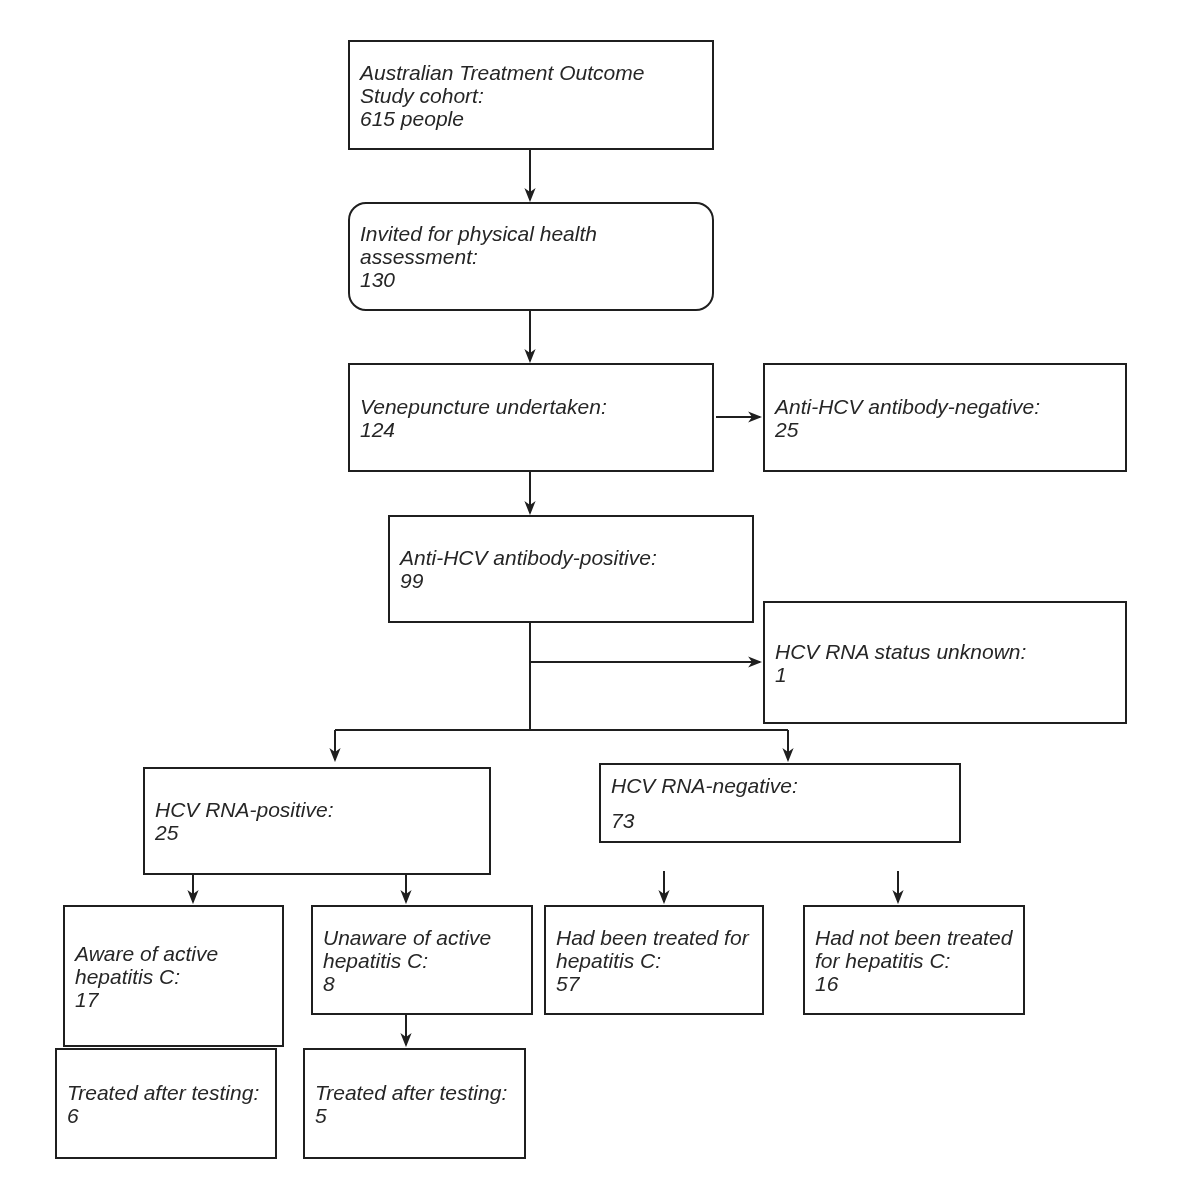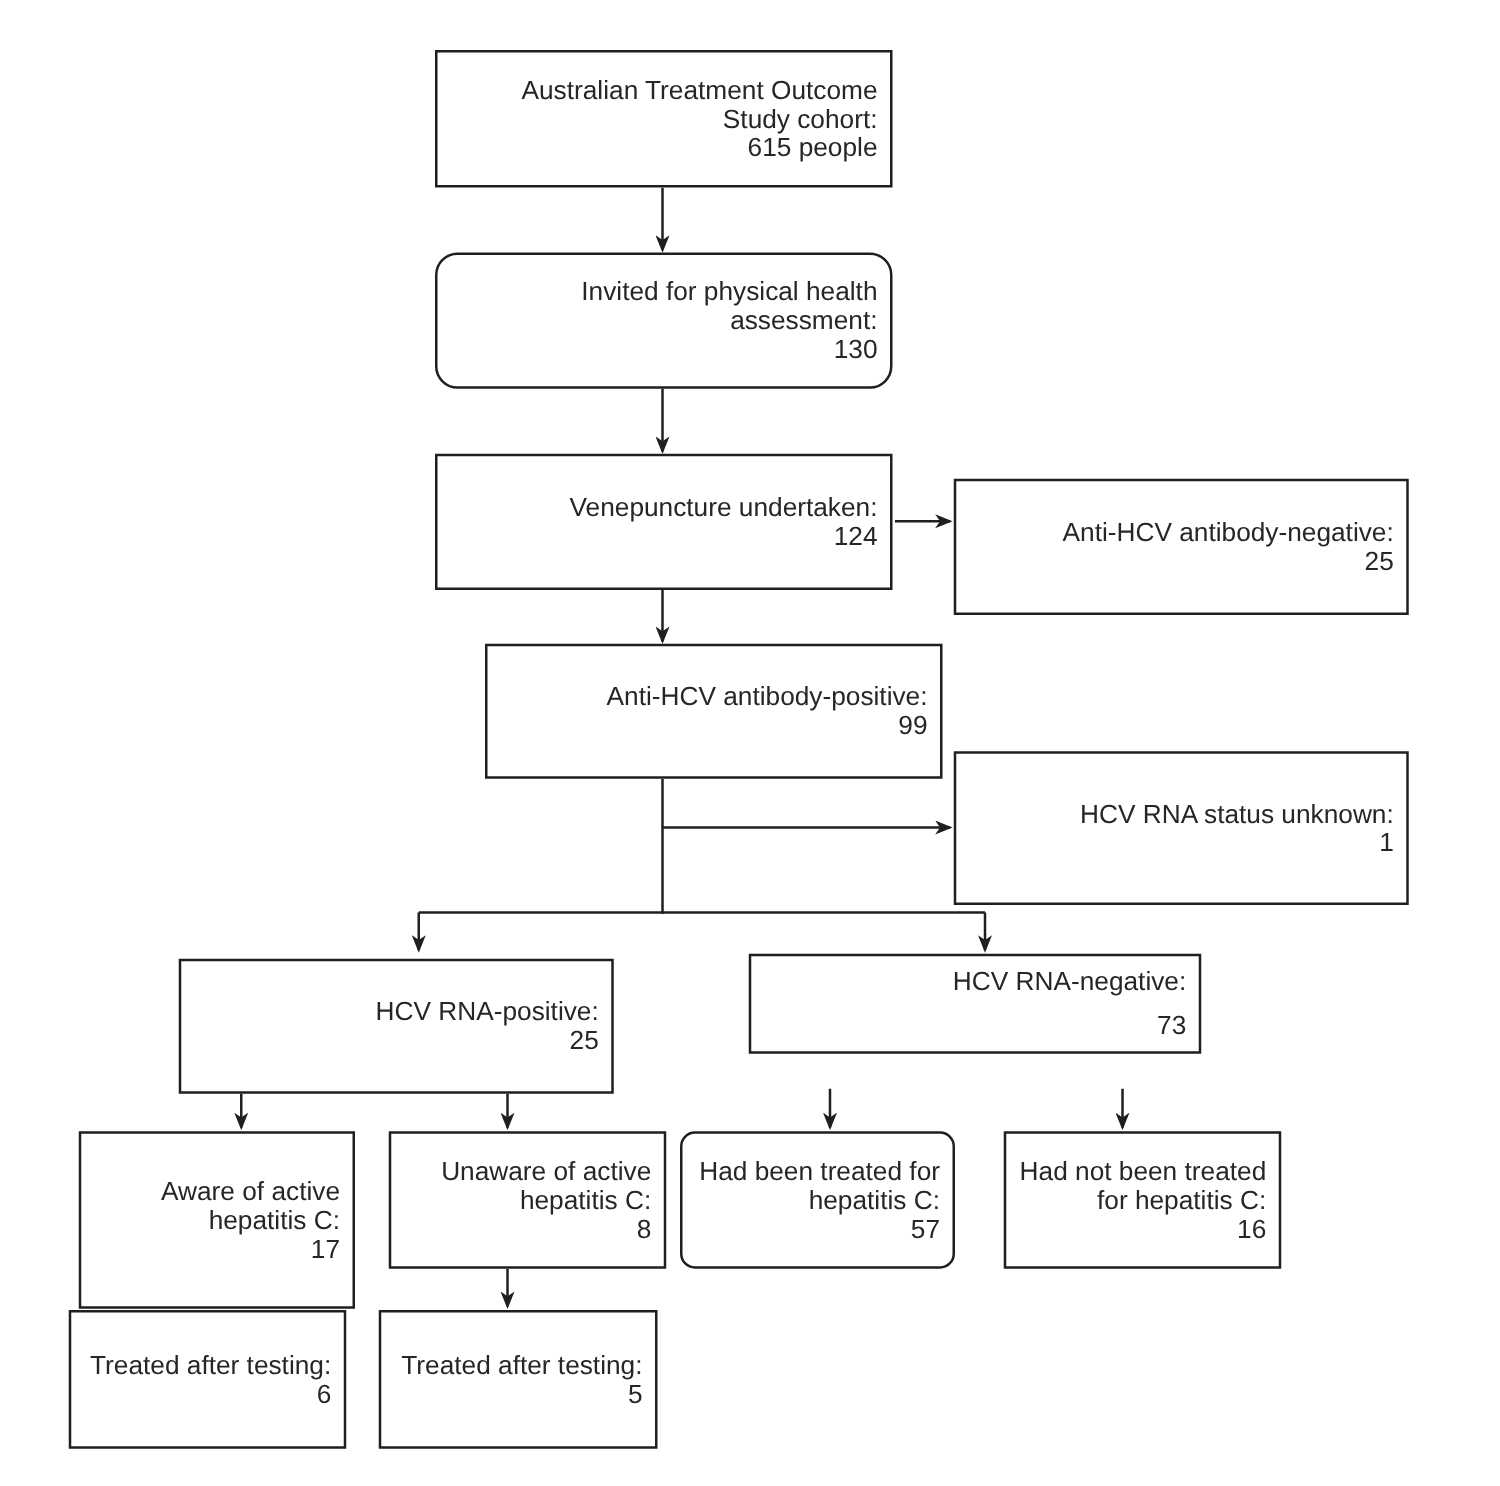--- a/index.html
+++ b/index.html
@@ -29,23 +29,24 @@
     stroke-width: 2;
   }
   .node {
     position: absolute;
     box-sizing: border-box;
     border: 2px solid #1f1f1f;
     background: #ffffff;
     display: flex;
     flex-direction: column;
     justify-content: center;
-    align-items: flex-end;
+    align-items: flex-start;
     text-align: center;
     padding: 6px 10px;
+    font-style: italic;
   }
   .node .line {
     font-size: 21px;
     line-height: 23px;
     color: #262626;
     white-space: nowrap;
   }
 </style>
 </head>
 <body>
@@ -80,21 +81,21 @@
     </div>
     <div class="node" style="left: 348px; top: 202px; width: 366px; height: 109px; border-radius: 18px;">
       <div class="line">Invited for physical health</div>
       <div class="line">assessment:</div>
       <div class="line">130</div>
     </div>
     <div class="node" style="left: 348px; top: 363px; width: 366px; height: 109px;">
       <div class="line">Venepuncture undertaken:</div>
       <div class="line">124</div>
     </div>
-    <div class="node" style="left: 763px; top: 363px; width: 364px; height: 109px; margin-top: 20px;">
+    <div class="node" style="left: 763px; top: 363px; width: 364px; height: 109px;">
       <div class="line">Anti-HCV antibody-negative:</div>
       <div class="line">25</div>
     </div>
     <div class="node" style="left: 348px; top: 515px; width: 366px; height: 108px; margin-left: 40px;">
       <div class="line">Anti-HCV antibody-positive:</div>
       <div class="line">99</div>
     </div>
     <div class="node" style="left: 763px; top: 601px; width: 364px; height: 123px;">
       <div class="line">HCV RNA status unknown:</div>
       <div class="line">1</div>
@@ -110,21 +111,21 @@
     <div class="node" style="left: 63px; top: 905px; width: 221px; height: 142px;">
       <div class="line">Aware of active</div>
       <div class="line">hepatitis C:</div>
       <div class="line">17</div>
     </div>
     <div class="node" style="left: 311px; top: 905px; width: 222px; height: 110px;">
       <div class="line">Unaware of active</div>
       <div class="line">hepatitis C:</div>
       <div class="line">8</div>
     </div>
-    <div class="node" style="left: 544px; top: 905px; width: 220px; height: 110px; border-radius: 12px;">
+    <div class="node" style="left: 544px; top: 905px; width: 220px; height: 110px;">
       <div class="line">Had been treated for</div>
       <div class="line">hepatitis C:</div>
       <div class="line">57</div>
     </div>
     <div class="node" style="left: 803px; top: 905px; width: 222px; height: 110px;">
       <div class="line">Had not been treated</div>
       <div class="line">for hepatitis C:</div>
       <div class="line">16</div>
     </div>
     <div class="node" style="left: 55px; top: 1048px; width: 222px; height: 111px;">

